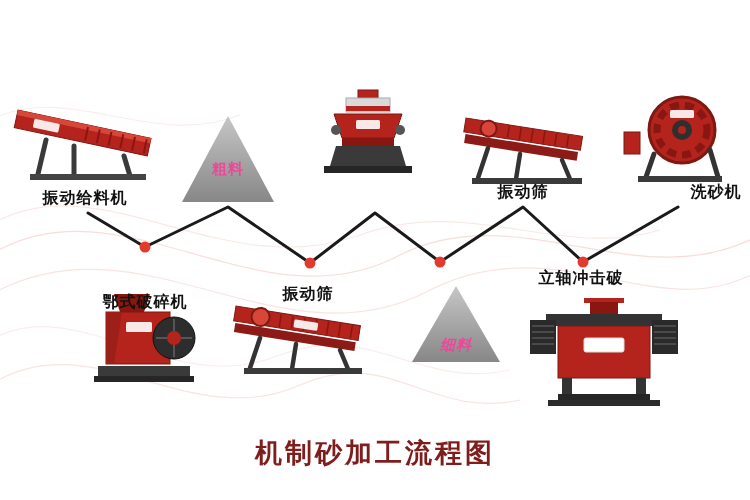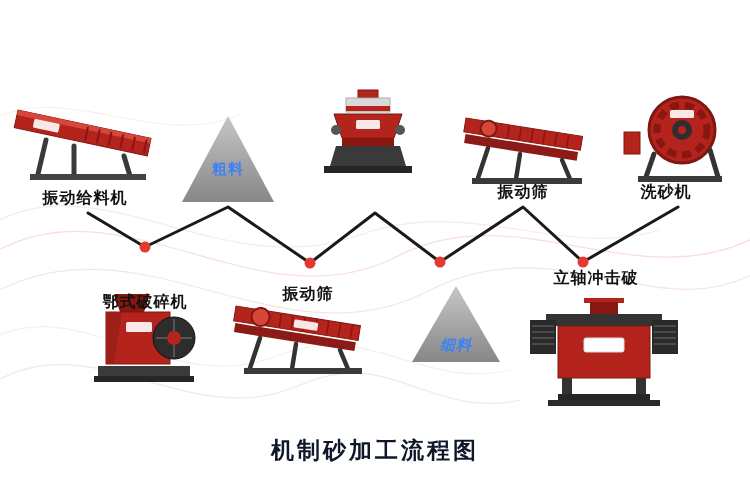--- a/index.html
+++ b/index.html
@@ -10,26 +10,26 @@
   }
   .layer{position:absolute; inset:0; pointer-events:none;}
   .machine{position:absolute;}
   .node-label{
     position:absolute; transform:translateX(-50%);
     font-size:16px; font-weight:600; color:#111;
     white-space:nowrap; letter-spacing:1px;
   }
   .tri-label{
     position:absolute; transform:translateX(-50%);
-    font-size:15px; font-weight:700; color:#3b82f6;
+    font-size:15px; font-weight:700; color:#ec4899;
     white-space:nowrap; letter-spacing:1px;
   }
   .diagram-title{
     position:absolute; left:0; right:0; top:435px;
-    text-align:center; font-size:23px; font-weight:700; color:#0f172a;
+    text-align:center; font-size:27px; font-weight:700; color:#7f1d1d;
     letter-spacing:3px;
   }
 </style>
 </head>
 <body>
 
 <div id="stage">
 
   <svg class="layer" width="750" height="500" viewBox="0 0 750 500">
     <g fill="none" stroke="#d96a5a" stroke-width="1.2">
@@ -209,24 +209,24 @@
       <rect x="56" y="40" width="40" height="14" rx="2" fill="#ffffff" stroke="#dddddd"></rect>
       <rect x="34" y="80" width="10" height="18" fill="#333"></rect>
       <rect x="108" y="80" width="10" height="18" fill="#333"></rect>
       <rect x="30" y="96" width="92" height="6" fill="#262626"></rect>
       <rect x="20" y="102" width="112" height="6" fill="#2b2b2b"></rect>
     </svg>
   </div>
 
   <div class="node-label" style="left:85px;  top:188px;">振动给料机</div>
   <div class="node-label" style="left:523px; top:182px;">振动筛</div>
-  <div class="node-label" style="left:666px; top:182px;">洗砂机</div>
+  <div class="node-label" style="left:716px; top:182px;">洗砂机</div>
 
   <div class="node-label" style="left:145px; top:268px;margin-top:24px;">鄂式破碎机</div>
   <div class="node-label" style="left:308px; top:284px;">振动筛</div>
-  <div class="node-label" style="left:596px; top:268px;">立轴冲击破</div>
+  <div class="node-label" style="left:581px; top:268px;">立轴冲击破</div>
 
   <div class="tri-label" style="left:228px; top:160px;">粗料</div>
   <div class="tri-label" style="left:456px; top:336px;font-style:italic;">细料</div>
 
   <div class="diagram-title">机制砂加工流程图</div>
 
 </div>
 
 </body></html>

